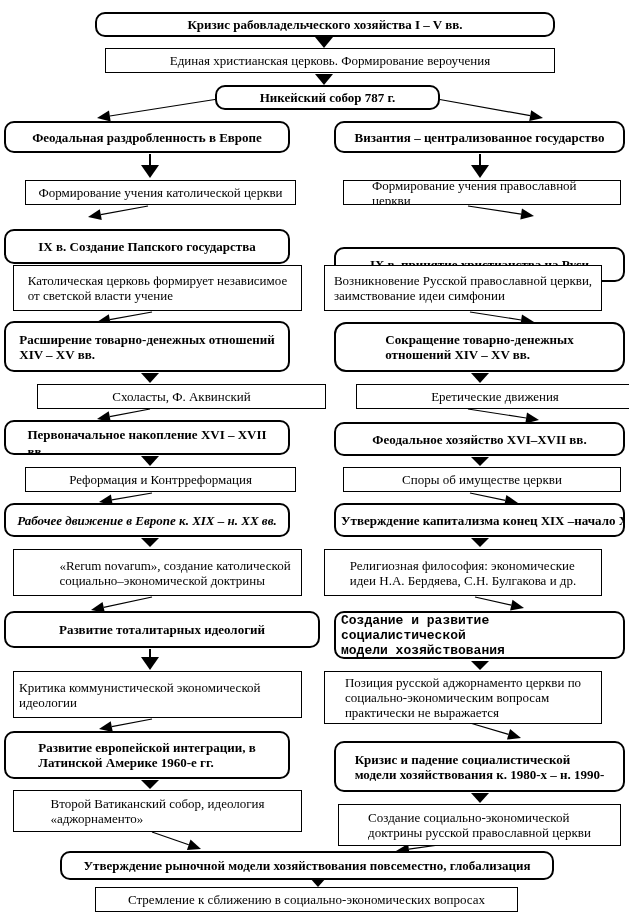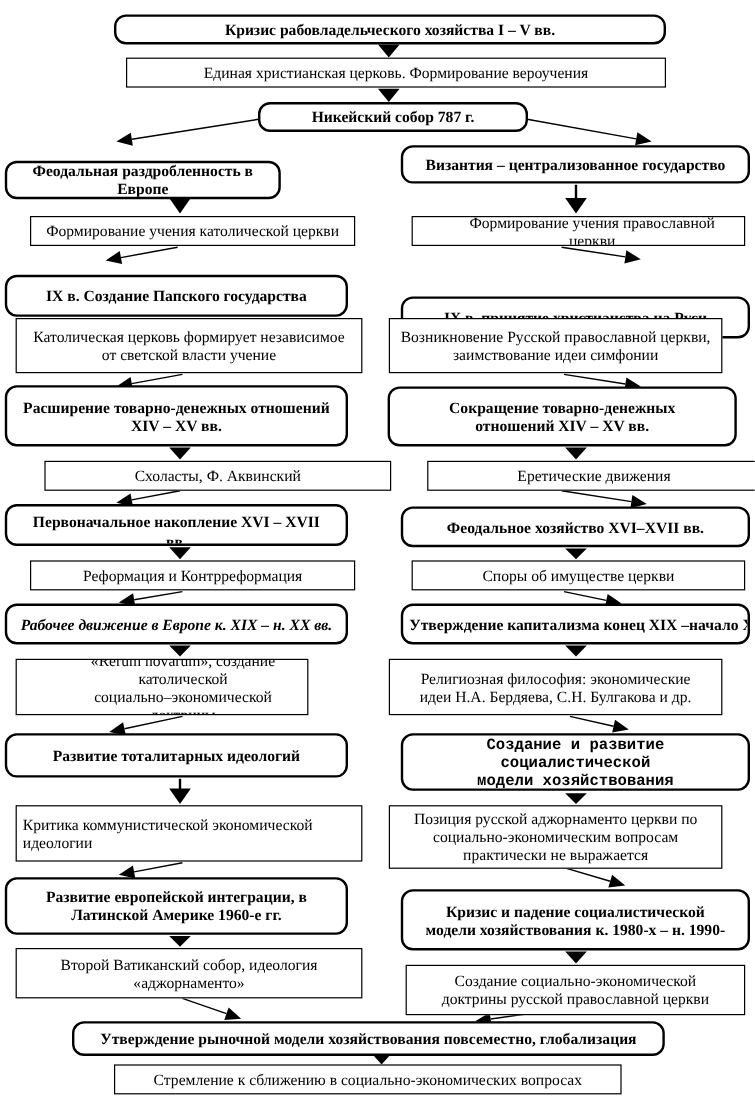--- a/index.html
+++ b/index.html
@@ -5,21 +5,21 @@
 <style>
   html,body{margin:0;padding:0;background:#ffffff;}
   .canvas{
     position:relative;width:629px;height:916px;background:#ffffff;color:#000;
     font-family:"Liberation Serif","DejaVu Serif",serif;overflow:hidden;
   }
   svg.arrows{position:absolute;left:0;top:0;width:629px;height:916px;pointer-events:none;}
   .node{
     position:absolute;box-sizing:border-box;background:#ffffff;border:1px solid #000;
     display:flex;align-items:center;justify-content:center;
-    text-align:center;font-size:13px;line-height:15px;padding:2px 5px;
+    font-size:13px;line-height:15px;padding:2px 5px;
     white-space:pre-line;overflow:hidden;color:#000;
   }
   .node.emphasis{border:2px solid #000;border-radius:10px;font-weight:700;}
   .node.nowrap{white-space:nowrap;}
   .node.vtop{align-items:flex-start;line-height:17px;padding-top:4px;}
   .node.hleft{justify-content:flex-start;text-align:left;}
 </style>
 </head>
 <body>
 
@@ -75,48 +75,48 @@
       <polygon points="521,738 506.97633369761996,739.6083480467519 510.08016326152705,729.0553275294678" fill="#000"></polygon>
       <line x1="152" y1="832" x2="188.7181640450708" y2="844.7389548727797" stroke="#000" stroke-width="1.2"></line>
       <polygon points="201,849 186.9154141835545,849.9351162383267 190.5209139065871,839.5427935072327" fill="#000"></polygon>
       <line x1="467" y1="841" x2="408.8729445663759" y2="849.1869092160034" stroke="#000" stroke-width="1.2"></line>
       <polygon points="396,851 408.10586769622347,843.7406634379213 409.64002143652834,854.6331549940855" fill="#000"></polygon>
     </svg>
   <div id="nodes">
       <div class="node emphasis" style="left: 95px; top: 12px; width: 460px; height: 25px;">Кризис рабовладельческого хозяйства I – V вв.</div>
       <div class="node plain" style="left: 105px; top: 48px; width: 450px; height: 25px;">Единая христианская церковь. Формирование вероучения</div>
       <div class="node emphasis" style="left: 215px; top: 85px; width: 225px; height: 25px;">Никейский собор 787 г.</div>
-      <div class="node emphasis" style="left: 4px; top: 121px; width: 230px; height: 32px; margin-top: 13px;">Феодальная раздробленность в Европе</div>
+      <div class="node emphasis" style="left: 4px; top: 121px; width: 286px; height: 32px;">Феодальная раздробленность в Европе</div>
       <div class="node emphasis" style="left: 334px; top: 121px; width: 291px; height: 32px;">Византия – централизованное государство</div>
       <div class="node plain" style="left: 25px; top: 180px; width: 271px; height: 25px;">Формирование учения католической церкви</div>
       <div class="node plain" style="left: 343px; top: 180px; width: 278px; height: 25px; padding-left: 28px;">Формирование учения православной церкви</div>
       <div class="node emphasis" style="left: 4px; top: 229px; width: 286px; height: 35px;">IX в. Создание Папского государства</div>
       <div class="node emphasis" style="left: 334px; top: 215px; width: 291px; height: 35px; margin-top: 32px;">IX в. принятие христианства на Руси</div>
       <div class="node plain" style="left: 13px; top: 265px; width: 289px; height: 46px;">Католическая церковь формирует независимое
 от светской власти учение</div>
       <div class="node plain" style="left: 324px; top: 265px; width: 278px; height: 46px;">Возникновение Русской православной церкви,
 заимствование идеи симфонии</div>
       <div class="node emphasis" style="left: 4px; top: 321px; width: 286px; height: 51px;">Расширение товарно-денежных отношений
 XIV – XV вв.</div>
-      <div class="node emphasis" style="left: 323px; top: 322px; width: 291px; height: 50px;">Сокращение товарно-денежных
+      <div class="node emphasis" style="left: 334px; top: 322px; width: 291px; height: 50px; border-radius: 12px;">Сокращение товарно-денежных
 отношений XIV – XV вв.</div>
       <div class="node plain" style="left: 13px; top: 384px; width: 289px; height: 25px; margin-left: 24px;">Схоласты, Ф. Аквинский</div>
       <div class="node plain" style="left: 324px; top: 384px; width: 278px; height: 25px; margin-left: 32px;">Еретические движения</div>
       <div class="node emphasis vtop" style="left: 4px; top: 420px; width: 286px; height: 35px;">Первоначальное накопление XVI – XVII
 вв.</div>
       <div class="node emphasis" style="left: 334px; top: 422px; width: 291px; height: 34px;">Феодальное хозяйство XVI–XVII вв.</div>
       <div class="node plain" style="left: 25px; top: 467px; width: 271px; height: 25px;">Реформация и Контрреформация</div>
       <div class="node plain" style="left: 343px; top: 467px; width: 278px; height: 25px;">Споры об имуществе церкви</div>
       <div class="node emphasis nowrap" style="left: 4px; top: 503px; width: 286px; height: 34px; font-style: italic;">Рабочее движение в Европе к. XIX – н. XX вв.</div>
       <div class="node emphasis nowrap hleft" style="left: 334px; top: 503px; width: 291px; height: 34px;">Утверждение капитализма конец XIX –начало XX</div>
-      <div class="node plain" style="left: 13px; top: 549px; width: 244px; height: 47px; padding-left: 40px;">«Rerum novarum», создание католической
+      <div class="node plain" style="left: 13px; top: 549px; width: 289px; height: 47px; padding-left: 40px;">«Rerum novarum», создание католической
 социально–экономической доктрины</div>
       <div class="node plain" style="left: 324px; top: 549px; width: 278px; height: 47px;">Религиозная философия: экономические
 идеи Н.А. Бердяева, С.Н. Булгакова и др.</div>
-      <div class="node emphasis" style="left: 4px; top: 611px; width: 286px; height: 37px;">Развитие тоталитарных идеологий</div>
+      <div class="node emphasis" style="left: 4px; top: 611px; width: 316px; height: 37px;">Развитие тоталитарных идеологий</div>
       <div class="node emphasis" style="left: 334px; top: 611px; width: 291px; height: 48px; font-family: Liberation Mono, monospace;">Создание и развитие социалистической
 модели хозяйствования</div>
       <div class="node plain hleft" style="left: 13px; top: 671px; width: 289px; height: 47px;">Критика коммунистической экономической
 идеологии</div>
       <div class="node plain" style="left: 324px; top: 671px; width: 278px; height: 53px;">Позиция русской аджорнаменто церкви по
 социально-экономическим вопросам
 практически не выражается</div>
       <div class="node emphasis" style="left: 4px; top: 731px; width: 286px; height: 48px;">Развитие европейской интеграции, в
 Латинской Америке 1960-е гг.</div>
       <div class="node emphasis" style="left: 334px; top: 741px; width: 291px; height: 51px;">Кризис и падение социалистической

